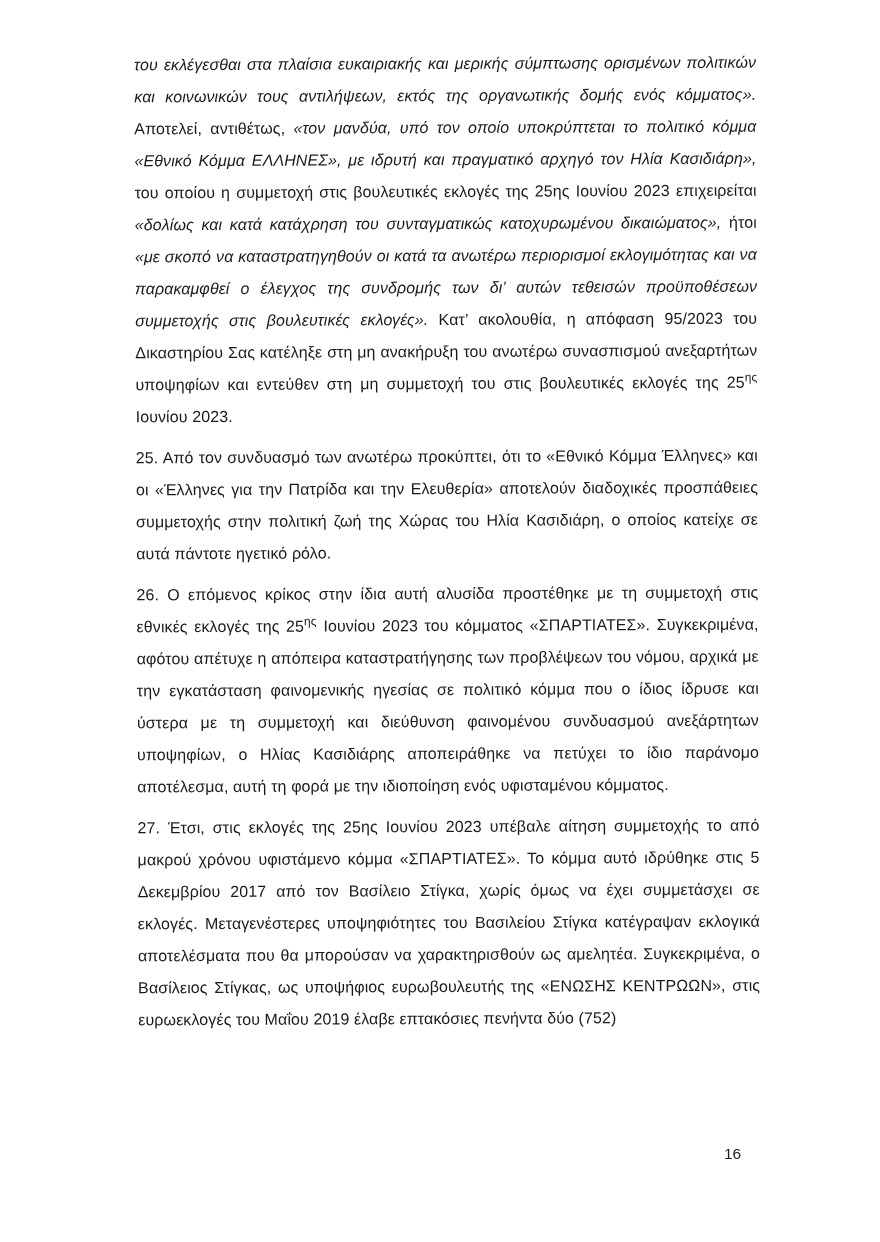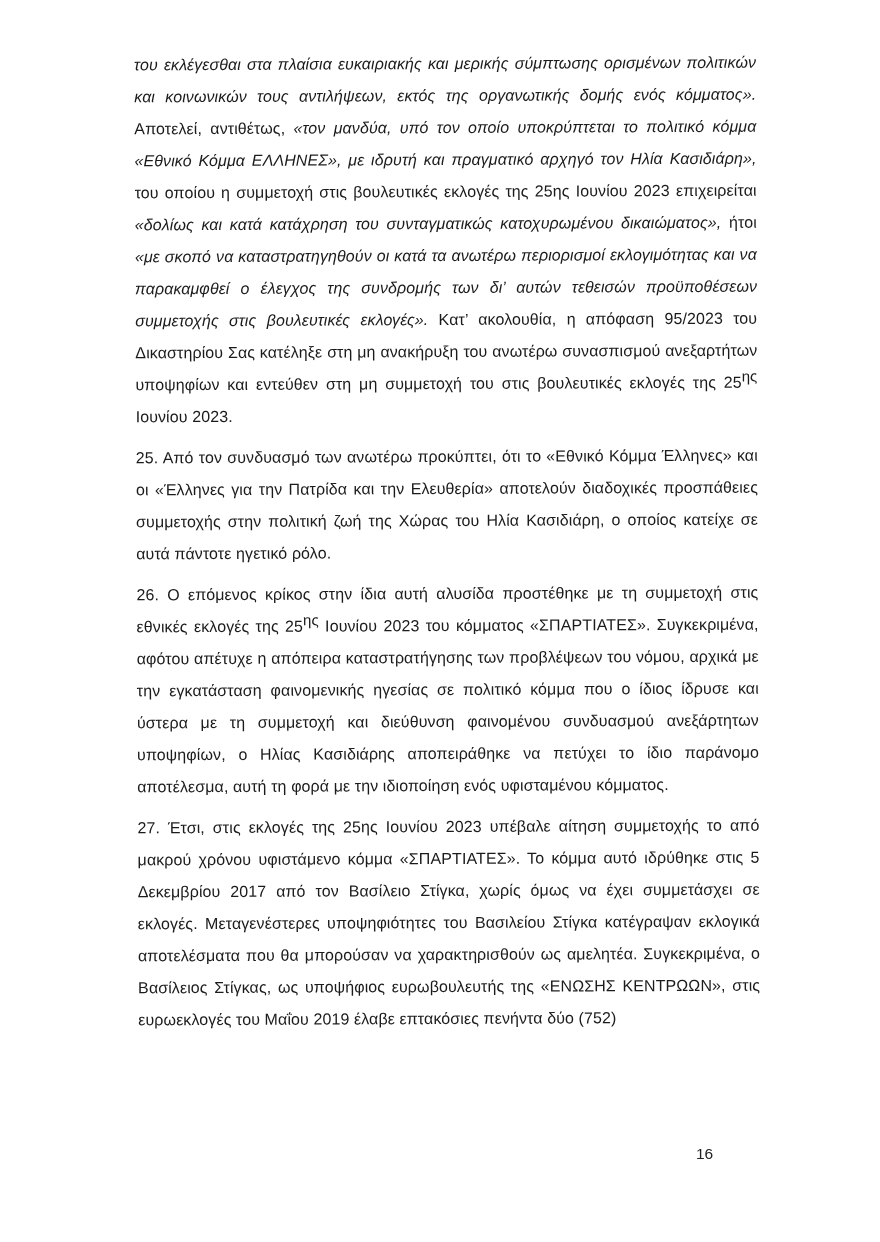--- a/index.html
+++ b/index.html
@@ -29,26 +29,26 @@
     letter-spacing: 0.1px;
   }
   .body-text p {
     margin: 0 0 9px 0;
   }
   .run-italic {
     font-style: italic;
   }
   .run-sup {
     vertical-align: super;
-    font-size: 15px;
+    font-size: 12px;
     line-height: 0;
   }
   .page-number {
     position: absolute;
-    left: 696px;
+    left: 724px;
     top: 1144px;
     color: #222222;
     font-size: 15.5px;
     line-height: 20px;
   }
 </style>
 </head>
 <body>
 
 <div class="page">

